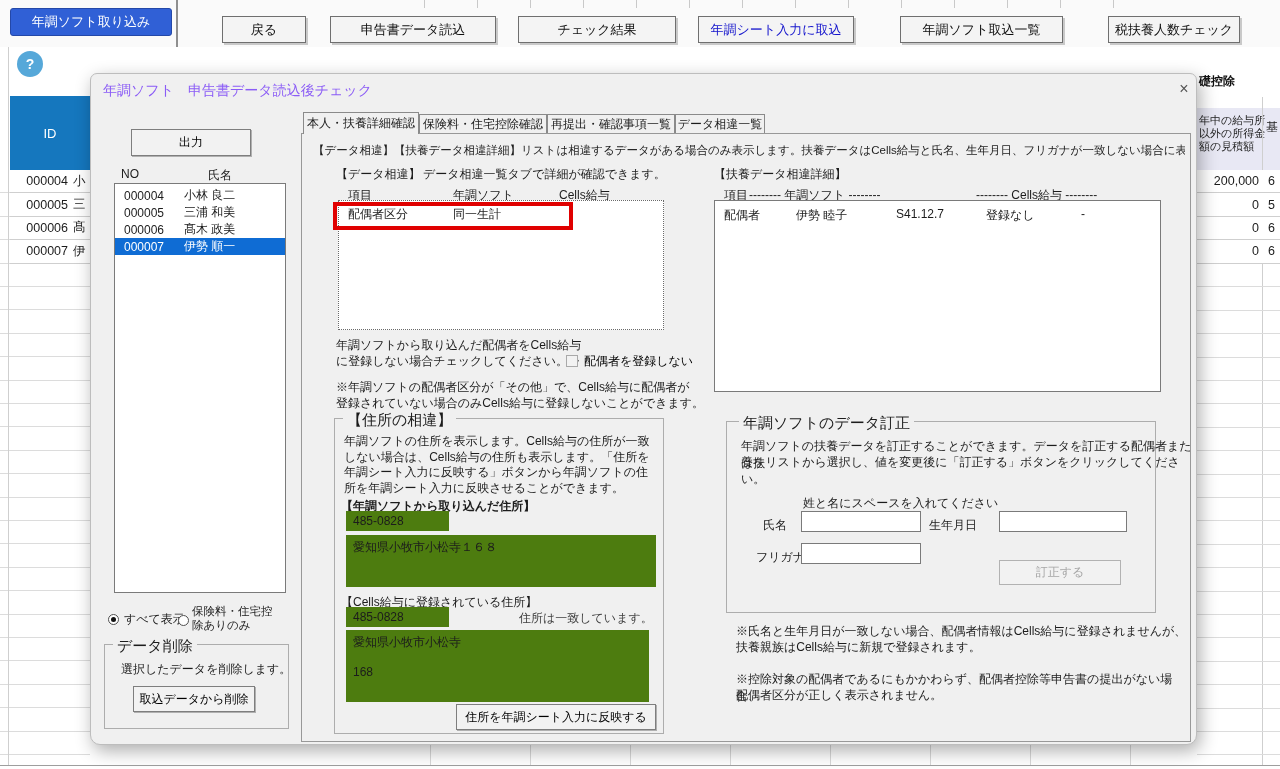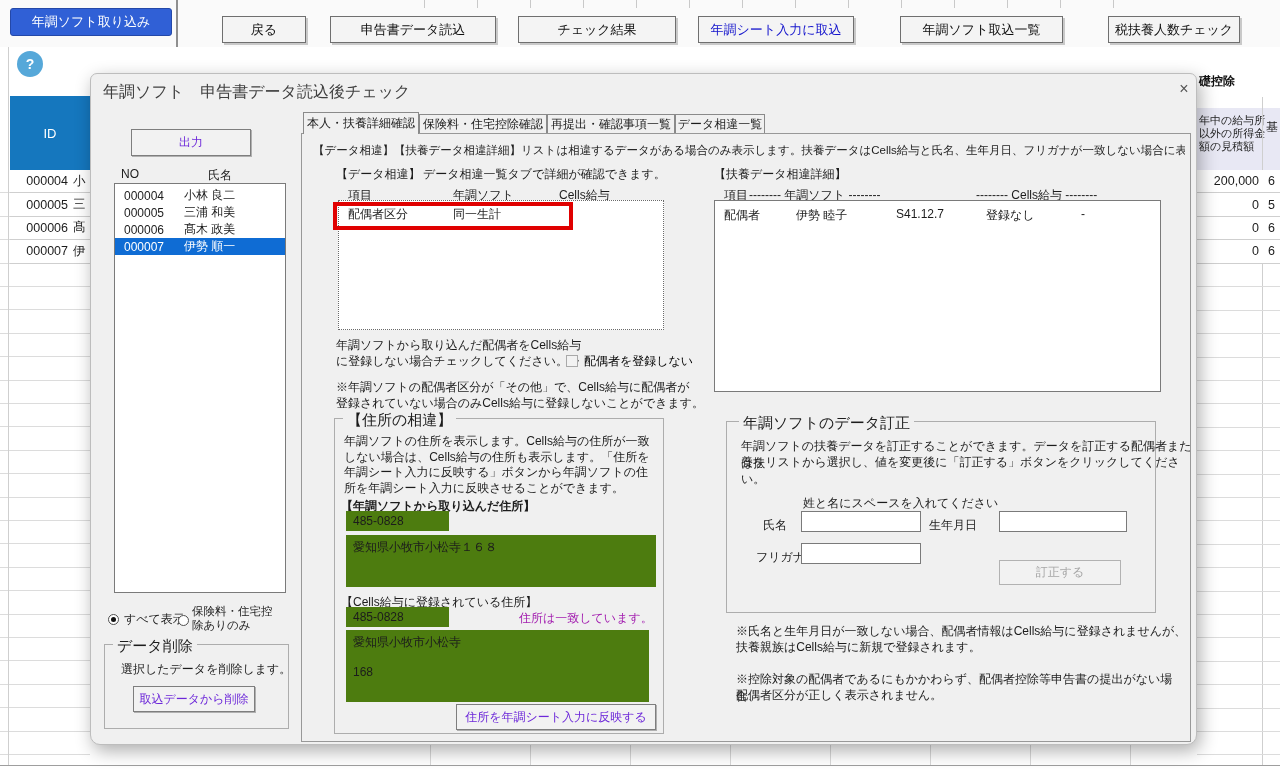--- a/index.html
+++ b/index.html
@@ -28,44 +28,44 @@
   .vline{position:absolute;width:1px;background:#cfcfcf}
   .srow{display:flex;align-items:center;height:23.4px;border-bottom:1px solid #cfcfcf;font-size:12.5px;background:#fff}
   .lavender{position:absolute;background:#e8e8f4;color:#222}
   .boldtitle{font-weight:bold;font-size:12px;color:#111}
   .botline{position:absolute;left:0;top:765px;width:1280px;height:1px;background:#9e9e9e}
   .bvert{position:absolute;top:745px;width:1px;height:20px;background:#d8d8d8}
 
   
   .dialog{position:absolute;left:90px;top:73px;width:1107px;height:672px;background:#f0f0f0;
     border:1px solid #bdbdbd;border-radius:7px 7px 10px 10px;box-shadow:3px 6px 18px rgba(0,0,0,.32)}
-  .dtitle{position:absolute;font-size:16px;color:#404040}
+  .dtitle{position:absolute;font-size:14px;color:#8b5cf6}
   .closex{position:absolute;width:22px;height:22px;display:flex;align-items:center;justify-content:center;
     color:#555;font-size:16px;cursor:pointer}
   .dbtn{position:absolute;display:flex;align-items:center;justify-content:center;background:#f2f2f2;
-    border:1px solid #7e7e7e;box-shadow:1px 1px 0 #b0b0b0;font-size:12px;color:#6d28d9;cursor:pointer}
+    border:1px solid #7e7e7e;box-shadow:1px 1px 0 #b0b0b0;font-size:12px;color:#000000;cursor:pointer}
   .dbtn.disabled{color:#a6a6a6;border-color:#b2b2b2;box-shadow:none;cursor:default}
   .listbox{position:absolute;background:#fff;border:1px solid #7a7a7a;overflow:hidden}
   .listbox.dotted{border:1px dotted #6a6a6a}
   .lrow{display:flex;height:17px;align-items:center;padding-left:9px;font-size:12px}
   .lrow .no{width:60px}
   .lrow.sel{background:#0f6cd4;color:#fff}
   .tab{position:absolute;display:flex;align-items:center;justify-content:center;font-size:12px;
     background:#f0f0f0;border:1px solid #8a8a8a;border-bottom:none;cursor:pointer}
   .tab.active{z-index:3;background:#f0f0f0}
   .panel{position:absolute;border:1px solid #989898;z-index:1}
   .group{position:absolute;border:1px solid #adadad}
   .legend{position:absolute;background:#f0f0f0;padding:0 4px;font-size:15px;z-index:2}
   .flatbox{position:absolute;background:#4d7c0f;font-size:12px}
   .input{position:absolute;background:#fff;border:1px solid #7a7a7a}
   .radio{position:absolute;width:11px;height:11px;border:1px solid #505050;border-radius:50%;background:#fff;cursor:pointer}
   .radio.sel::after{content:"";position:absolute;left:2px;top:2px;width:5px;height:5px;border-radius:50%;background:#111}
   .checkbox{position:absolute;width:12px;height:12px;border:1px solid #a9a9a9;background:#f2f2f2;cursor:pointer}
   .gray{color:#000000}
-  .bluemsg{color:#a21caf}
+  .bluemsg{color:#404040}
   .redbox{position:absolute;border:4px solid #e00000;z-index:5}
   .small{font-size:11.5px}
 </style>
 </head>
 <body>
 
 <div id="canvas">
 
   <div class="toolbar"></div>
   <div class="topticks"></div>

